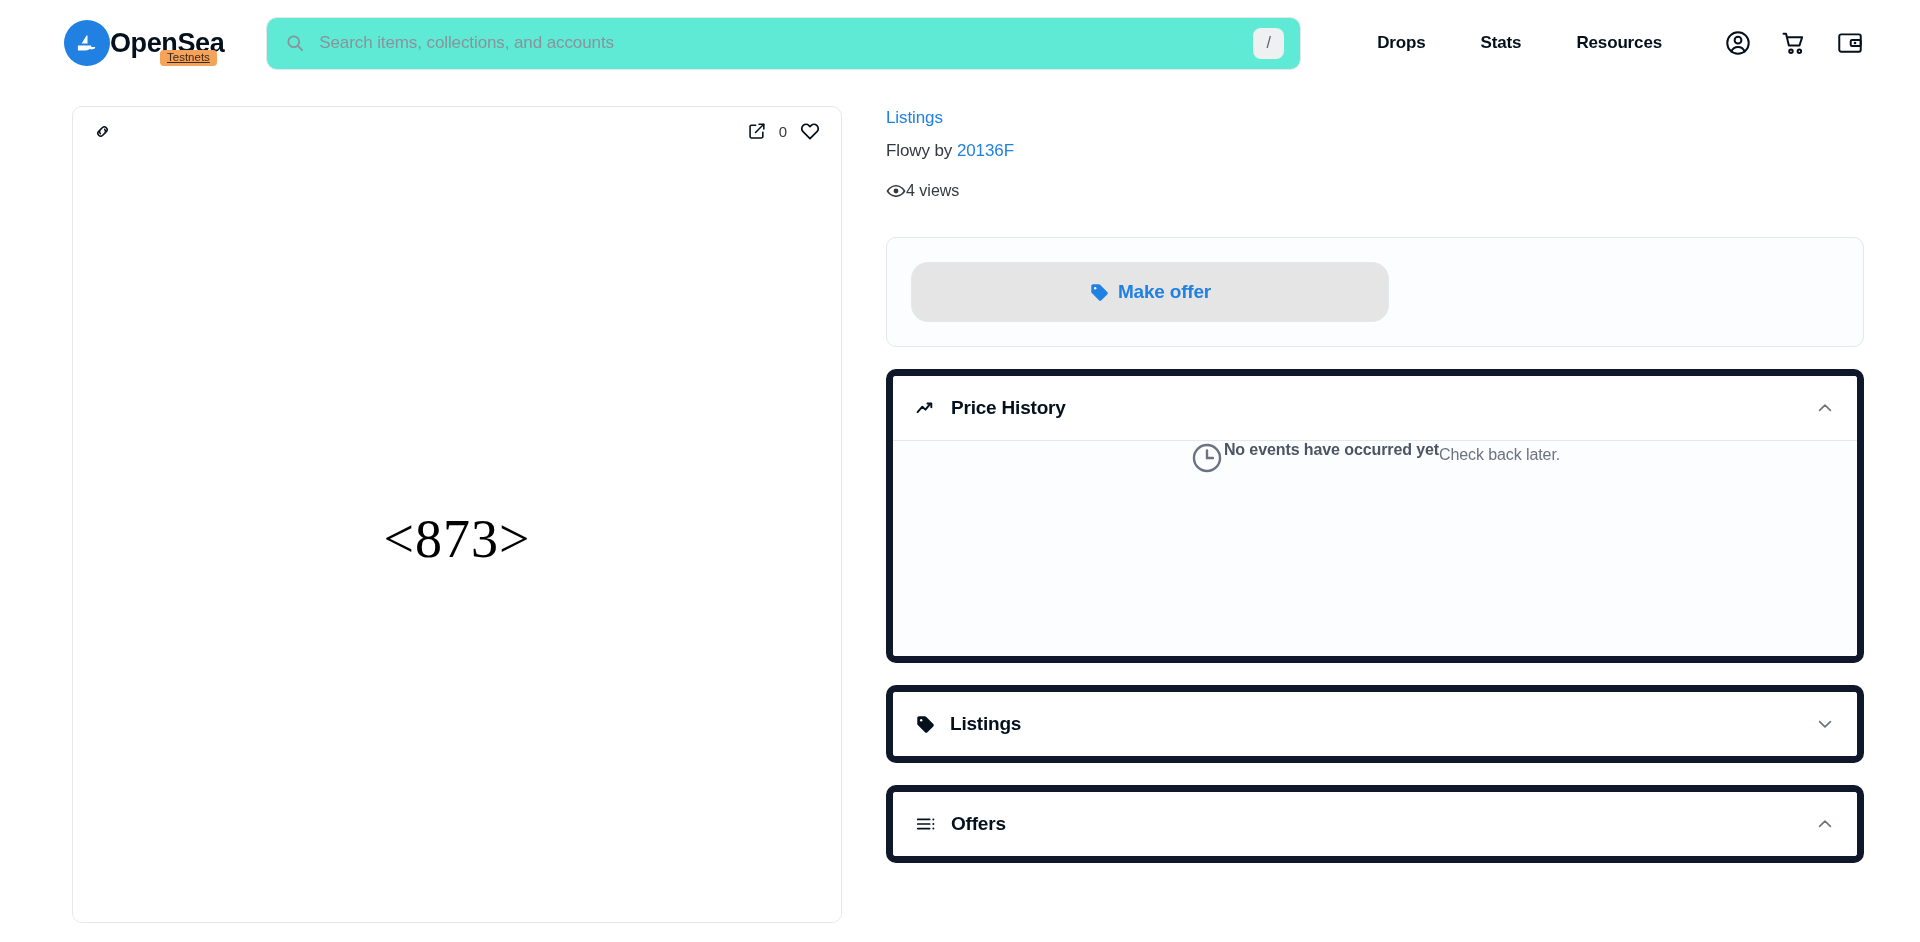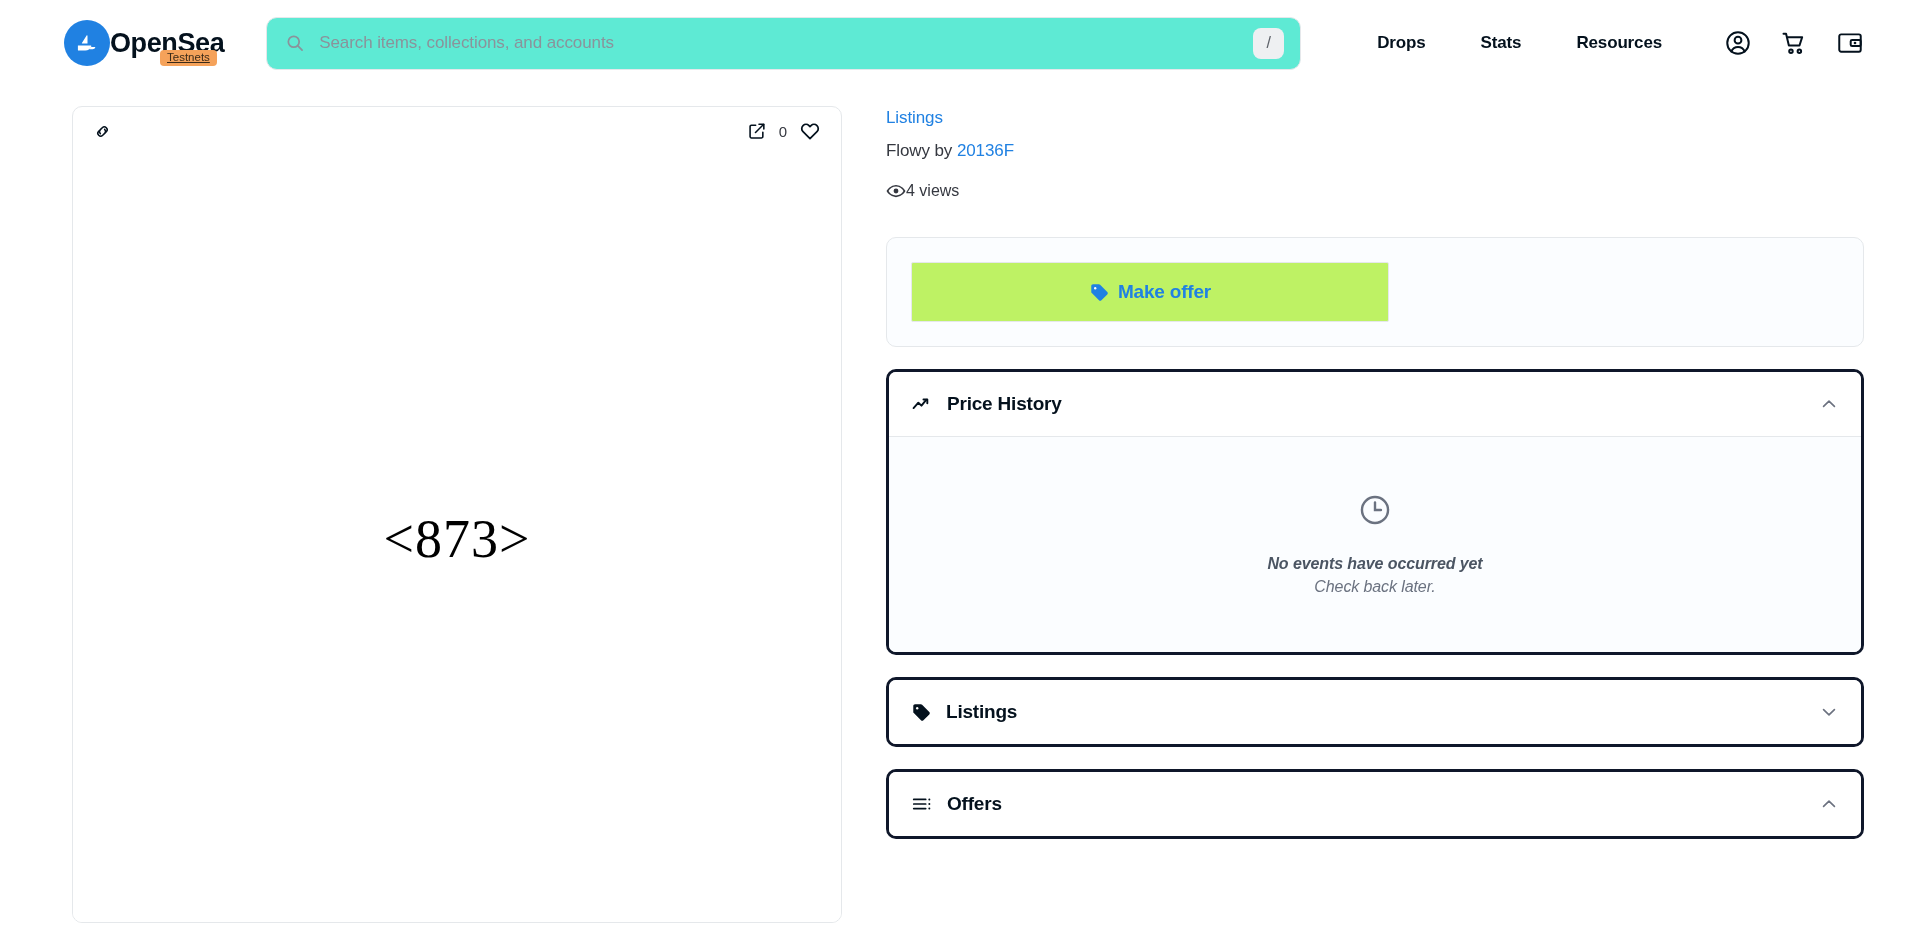--- a/index.html
+++ b/index.html
@@ -262,41 +262,41 @@
   .offer-panel {
     margin-top: 36px;
     border: 1px solid #e5e8eb;
     border-radius: 10px;
     background: #fbfdff;
     padding: 24px;
   }
   .make-offer-btn {
     width: 478px;
     height: 60px;
-    background: #bef264;
+    background: #e5e5e5;
     border: 1px solid #e5e8eb;
-    border-radius: 2px;
+    border-radius: 17px;
     display: flex;
     align-items: center;
     justify-content: center;
     gap: 8px;
     cursor: pointer;
     font-family: "Liberation Sans", sans-serif;
   }
   .make-offer-label {
     font-size: 19px;
     font-weight: 700;
     color: #2081e2;
     letter-spacing: -0.2px;
   }
 
   
   .section {
     margin-top: 22px;
-    border: 3px solid #0f172a;
+    border: 7px solid #0f172a;
     border-radius: 10px;
     background: #fff;
     overflow: hidden;
   }
   .section-header {
     height: 64px;
     display: flex;
     align-items: center;
     padding: 0 22px;
     cursor: pointer;
@@ -312,24 +312,23 @@
   .section-chevron {
     margin-left: auto;
     display: flex;
     color: #6c7280;
   }
   .section-body {
     border-top: 1px solid #e5e8eb;
     background: #fbfdff;
     height: 216px;
     display: flex;
-    flex-direction: column;
-    align-items: center;
-    justify-content: center;
-    font-style: italic;
+    flex-direction: row;
+    align-items: flex-start;
+    justify-content: center;
   }
   .empty-icon { color: #6b7280; margin-bottom: 24px; }
   .empty-title {
     font-size: 16px;
     font-weight: 700;
     color: #4b5563;
     letter-spacing: -0.1px;
   }
   .empty-sub {
     font-size: 16px;

